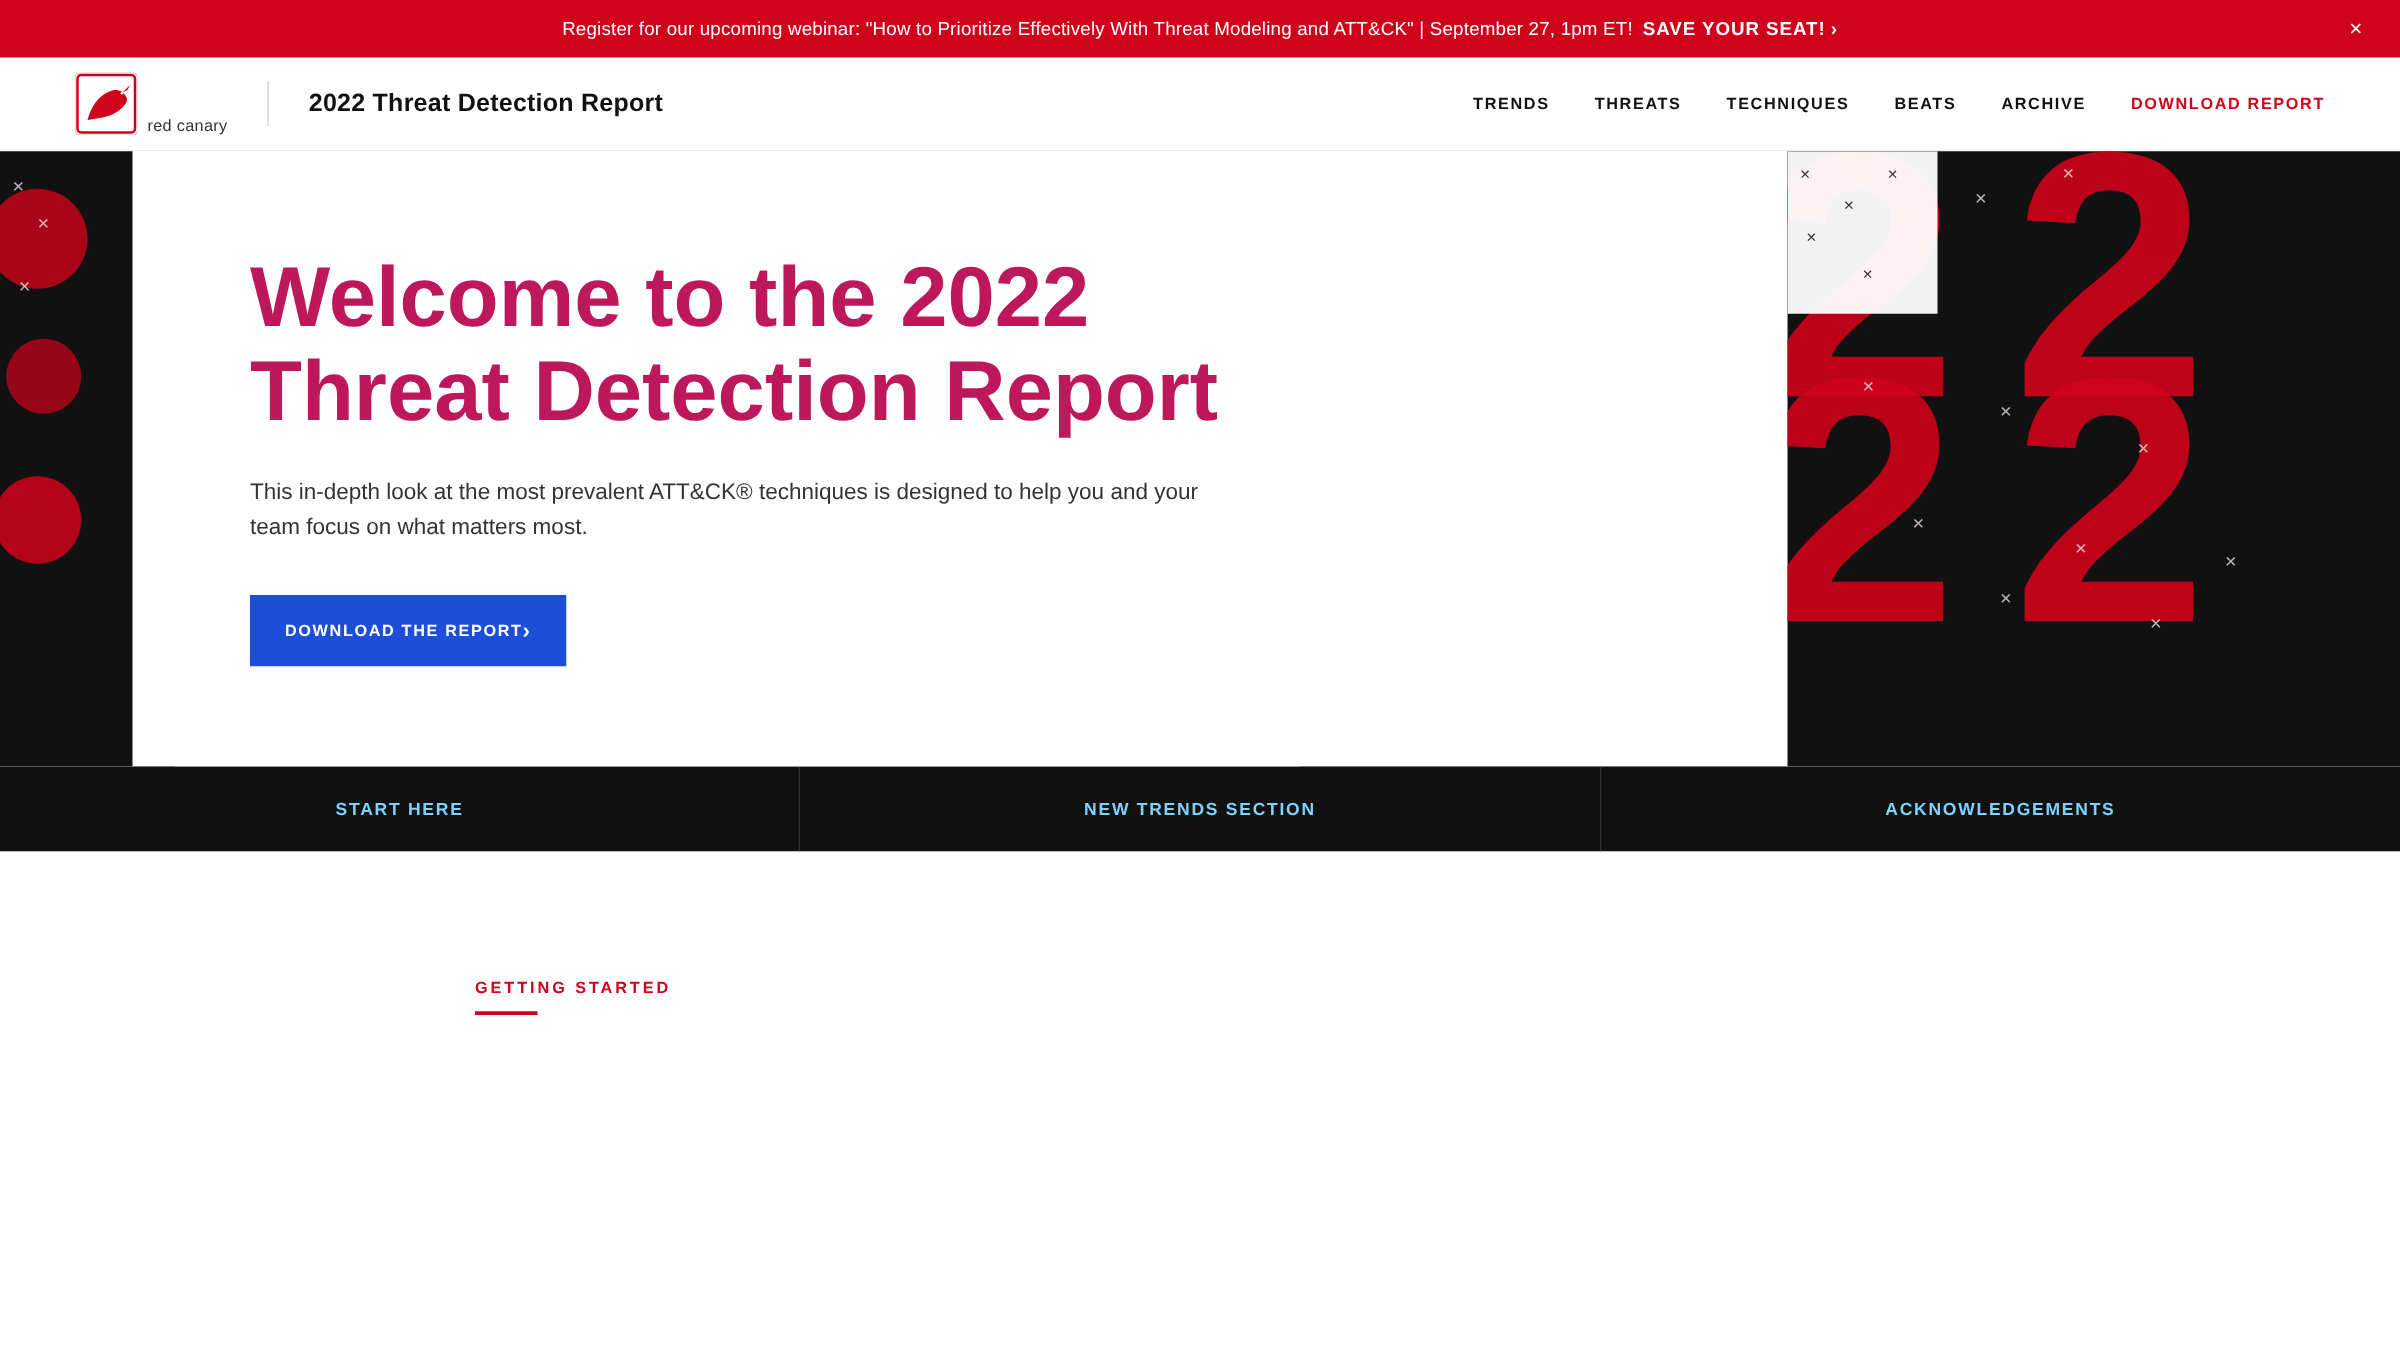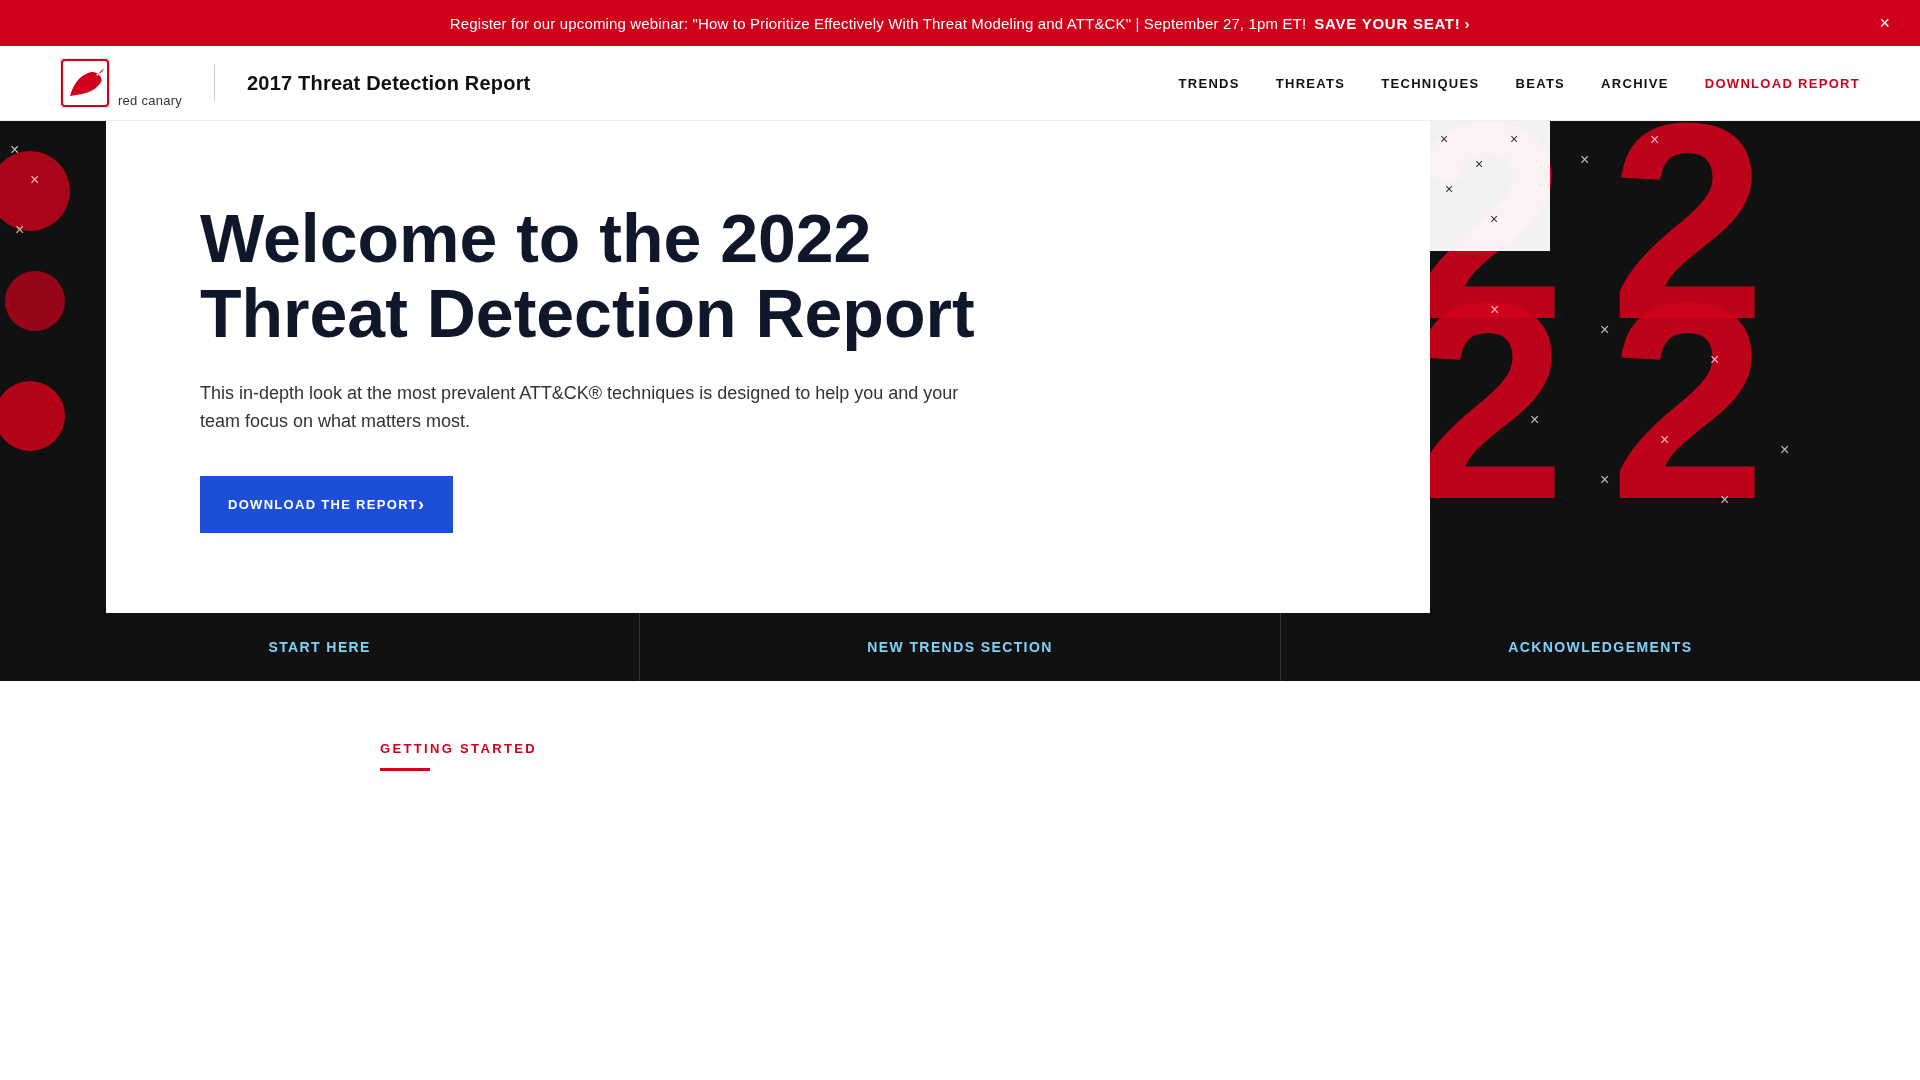--- a/index.html
+++ b/index.html
@@ -135,21 +135,21 @@
       z-index: 10;
       margin-left: 140px;
       padding: 80px 60px 80px 60px;
       max-width: 1050px;
       background: #fff;
     }
     .hero-title {
       font-size: 68px;
       font-weight: 900;
       line-height: 1.1;
-      color: #0f172a;
+      color: #be185d;
       margin-bottom: 28px;
       max-width: 780px;
     }
     .hero-description {
       font-size: 18px;
       color: #333;
       line-height: 1.6;
       margin-bottom: 40px;
       max-width: 760px;
     }
@@ -208,20 +208,21 @@
       border-right: 1px solid #333;
       text-decoration: none;
     }
     .bottom-nav-item:last-child {
       border-right: none;
     }
 
     
     .getting-started-section {
       padding: 60px 74px 40px 380px;
+      margin-top: 41px;
     }
     .getting-started-label {
       font-size: 13px;
       font-weight: 700;
       letter-spacing: 0.18em;
       text-transform: uppercase;
       color: #d0021b;
       margin-bottom: 12px;
     }
     .getting-started-underline {
@@ -251,21 +252,21 @@
         <rect x="2" y="2" width="46" height="46" rx="3" fill="white" stroke="#d0021b" stroke-width="2"></rect>
 
         <path d="M10 38 Q15 20 28 15 Q35 12 40 18 Q44 22 38 28 Q32 34 22 36 Q16 37 10 38Z" fill="#d0021b"></path>
         <circle cx="36" cy="18" r="3" fill="#d0021b"></circle>
         <path d="M38 16 L44 10 L42 14Z" fill="#d0021b"></path>
         <circle cx="37.5" cy="16.5" r="1" fill="white"></circle>
       </svg>
       <span class="brand-text">red canary</span>
     </div>
     <div class="nav-divider"></div>
-    <span class="navbar-title">2017 Threat Detection Report</span>
+    <span class="navbar-title">2022 Threat Detection Report</span>
   </div>
   <ul class="navbar-nav">
     <li><a href="#">TRENDS</a></li>
     <li><a href="#">THREATS</a></li>
     <li><a href="#">TECHNIQUES</a></li>
     <li><a href="#">BEATS</a></li>
     <li><a href="#">ARCHIVE</a></li>
     <li><a href="#" class="download-report">DOWNLOAD REPORT</a></li>
   </ul>
 </nav>

